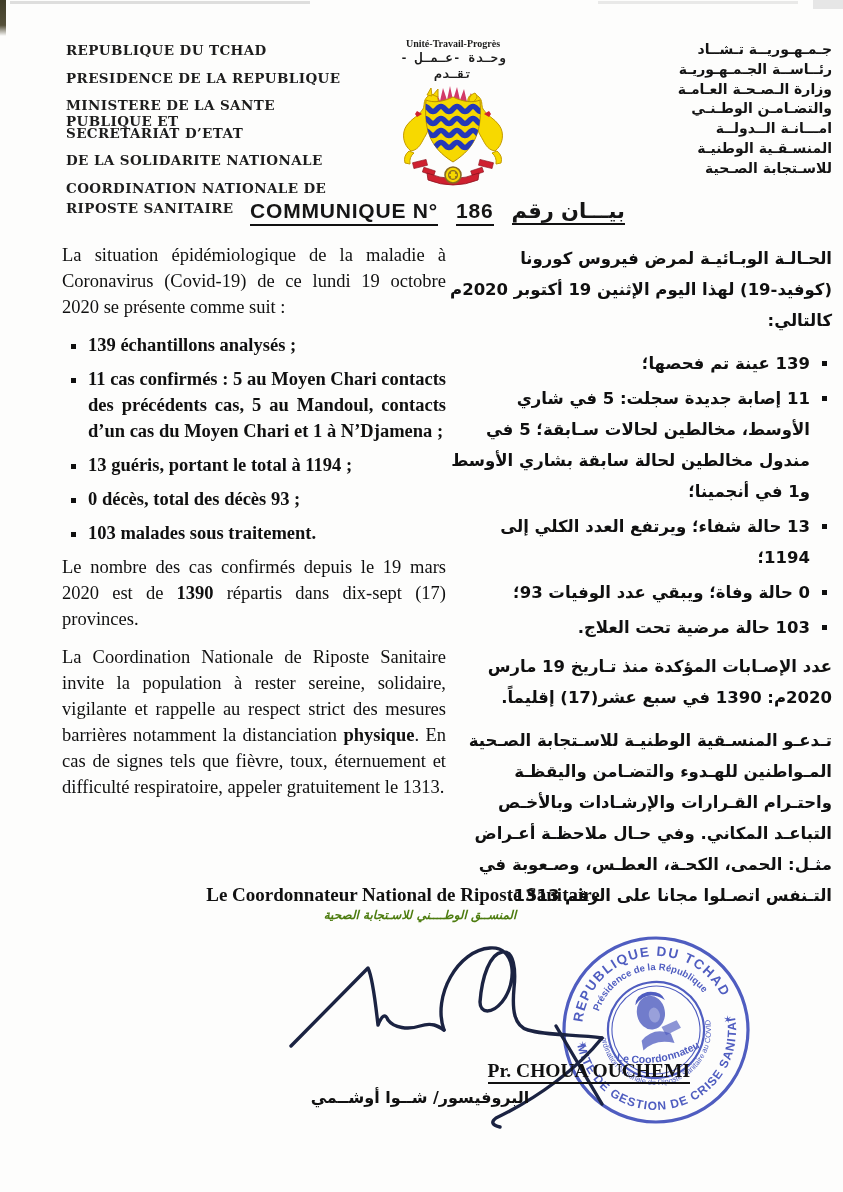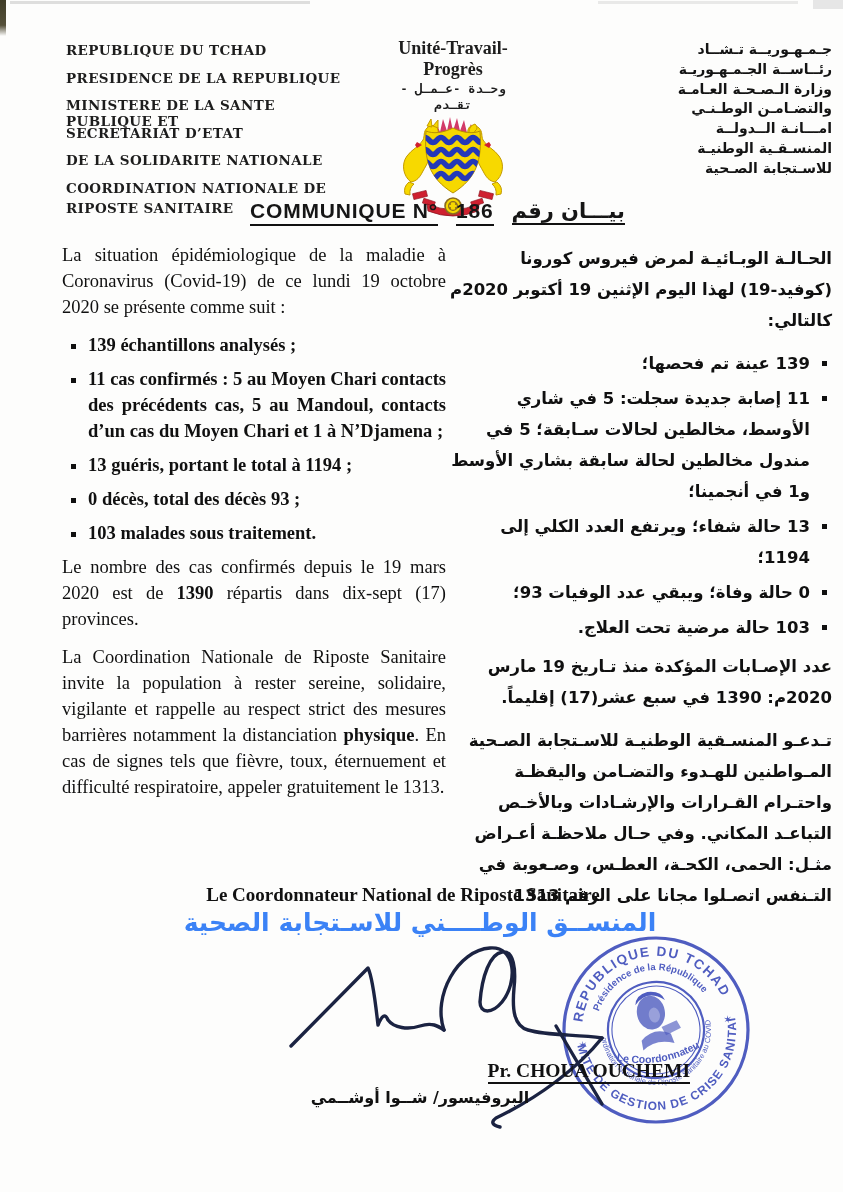--- a/index.html
+++ b/index.html
@@ -19,21 +19,21 @@
   .edge-top-b{position:absolute;left:598px;top:1px;width:200px;height:3px;background:#c4c4c4;opacity:.35;}
   .smudge-tr{position:absolute;right:0;top:0;width:30px;height:9px;background:#cfcfcf;opacity:.5;}
 
   
   .hdr-left{position:absolute;left:66px;top:42px;width:290px;
     font-family:"DejaVu Serif", serif;font-weight:700;font-size:13.5px;
     letter-spacing:.4px;color:#1d1d1d;}
   .hdr-left .ln{height:27.5px;}
   .hdr-left .ln.tight{height:20px;}
   .hdr-center{position:absolute;left:382px;top:38px;width:142px;text-align:center;}
-  .motto-fr{font-family:"Liberation Serif",serif;font-weight:700;font-size:18px;color:#1d1d1d;}
+  .motto-fr{font-family:"Liberation Serif",serif;font-weight:700;font-size:10px;color:#1d1d1d;}
   .motto-ar{font-family:Liberation Mono, monospace;font-weight:700;font-size:12.5px;margin-top:1px;color:#1d1d1d;direction:rtl;}
   .arms{margin-top:3px;}
   .hdr-right{position:absolute;left:608px;top:40px;width:224px;
     direction:rtl;text-align:right;
     font-family:"DejaVu Sans",sans-serif;font-weight:700;font-size:14px;color:#141414;}
   .hdr-right .ln{height:19.8px;line-height:19.8px;}
 
   
   .title-row{position:absolute;left:16px;top:199px;width:843px;
     display:flex;justify-content:center;align-items:baseline;gap:18px;}
@@ -55,21 +55,21 @@
     font-family:"DejaVu Sans",sans-serif;font-weight:700;
     font-size:16.5px;line-height:31px;color:#101010;}
   .col-ar p{margin:0 0 12px 0;}
   .col-ar ul{margin:4px 0 8px 0;padding-right:22px;padding-left:0;list-style-type:square;}
   .col-ar li{margin-bottom:4px;}
 
   
   .role-fr{position:absolute;left:133px;top:884px;width:540px;text-align:center;
     font-family:"Liberation Serif",serif;font-weight:700;font-size:19px;color:#111;}
   .role-ar{position:absolute;left:150px;top:908px;width:540px;text-align:center;
-    direction:rtl;font-family:"DejaVu Sans",sans-serif;font-weight:700;font-size:25px;color:#3b82f6;}
+    direction:rtl;font-family:"DejaVu Sans",sans-serif;font-weight:700;font-size:12px;color:#4d7c0f;font-style:italic;}
   .name-fr{position:absolute;left:150px;top:1060px;width:540px;text-align:right;
     font-family:"Liberation Serif",serif;font-weight:700;font-size:19.5px;color:#111;}
   .name-fr span{border-bottom:2px solid #111;padding-bottom:1px;}
   .name-ar{position:absolute;left:150px;top:1088px;width:540px;text-align:center;
     direction:rtl;font-family:"DejaVu Sans",sans-serif;font-weight:700;font-size:16px;color:#111;}
   .stamp-svg{position:absolute;left:556px;top:930px;opacity:.92;}
   .sig-svg{position:absolute;left:276px;top:926px;}
 </style>
 </head>
 <body>

